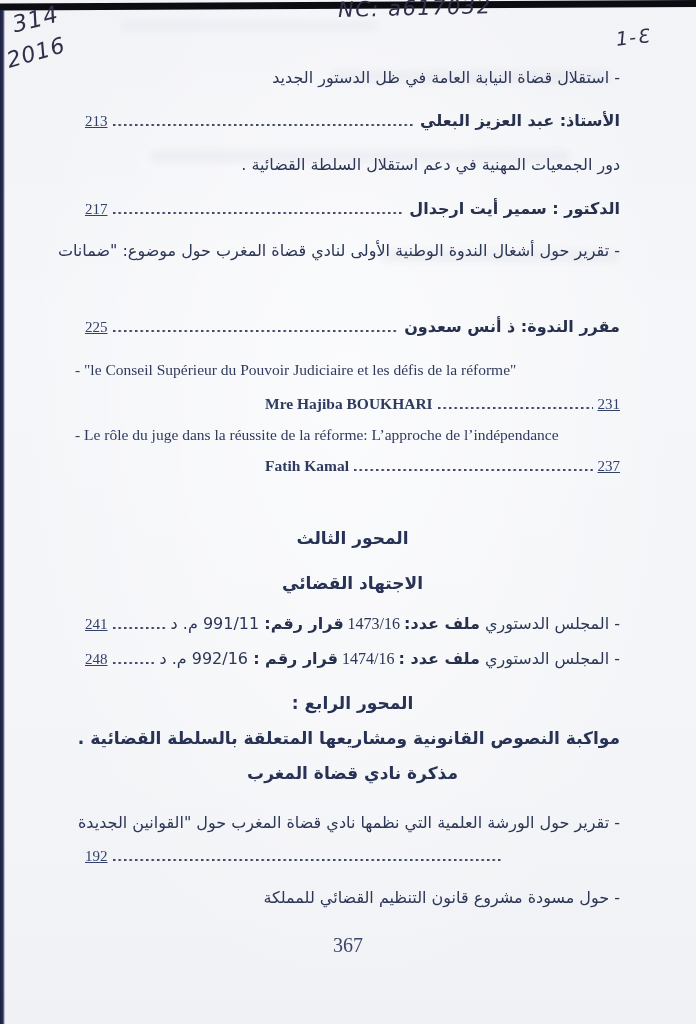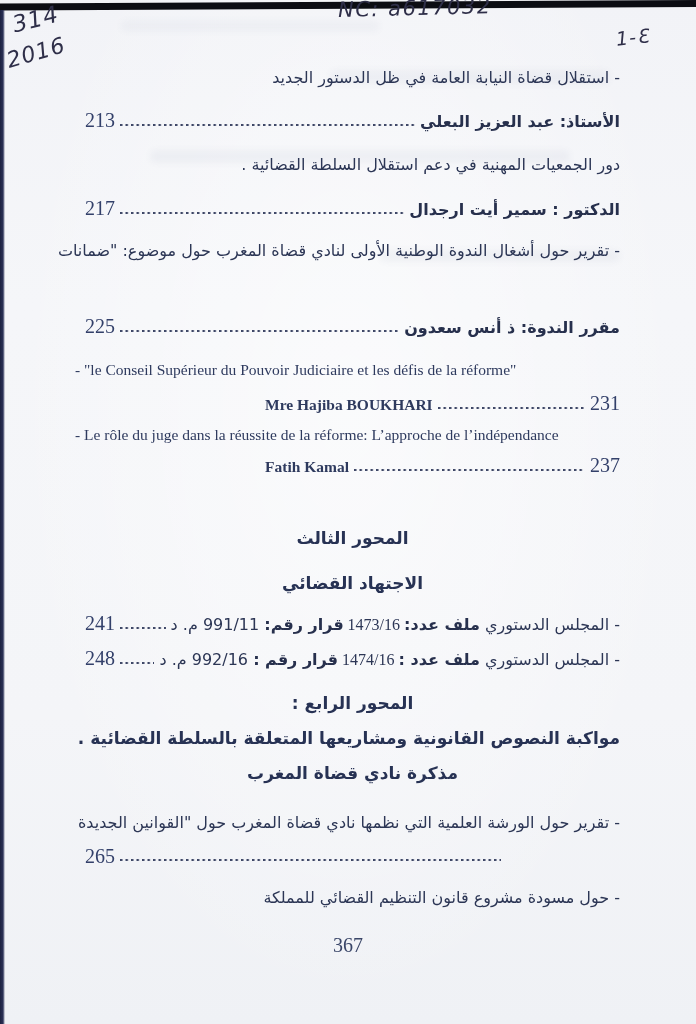--- a/index.html
+++ b/index.html
@@ -53,21 +53,21 @@
   .ar-b{font-weight:bold;color:#27304d;}
   .fr{direction:ltr;text-align:left;font-family:"Liberation Serif",serif;font-size:15.5px;color:#2e3a5e;}
   .fr-b{font-weight:bold;}
   .hdr{font-weight:bold;font-size:17px;text-align:center;color:#273254;}
   .leader{display:flex;align-items:baseline;}
   .dots{
     flex:1;height:5px;align-self:flex-end;margin:0 5px 5px 5px;
     background-image:radial-gradient(circle at 1.2px 2px,#3c4565 1.05px,rgba(0,0,0,0) 1.5px);
     background-size:5.5px 5px;background-repeat:repeat-x;background-position:left bottom;
   }
-  .pg{font-family:"Liberation Serif",serif;font-size:20px;color:#33406a;}
+  .pg{font-family:"Liberation Serif",serif;font-size:15px;color:#33406a;text-decoration:underline;}
   .num{font-family:"Liberation Serif",serif;}
 
   
   .y1{top:66px;}   .y2{top:109px;}  .y3{top:153px;}  .y4{top:197px;}
   .y5{top:239px;}  .y6{top:273px;right:165px;}  .y7{top:315px;}
   .y8{top:358px;left:-10px;} .y9{top:392px;padding-left:180px;}
   .y10{top:423px;left:-10px;} .y11{top:454px;padding-left:180px;}
   .y12{top:527px;} .y13{top:572px;}
   .y14{top:612px;} .y15{top:647px;}
   .y16{top:692px;} .y17{top:727px;} .y18{top:762px;}
@@ -153,21 +153,21 @@
     </div>
 
     <div class="row ar hdr y16">المحور الرابع :</div>
     <div class="row ar hdr y17">مواكبة النصوص القانونية ومشاريعها المتعلقة بالسلطة القضائية .</div>
     <div class="row ar hdr y18">مذكرة نادي قضاة المغرب</div>
 
     <div class="row ar y19">- تقرير حول الورشة العلمية التي نظمها نادي قضاة المغرب حول "القوانين الجديدة</div>
 
     <div class="row ar leader y20" dir="rtl">
       <span class="dots"></span>
-      <span class="pg">265</span>
+      <span class="pg">192</span>
     </div>
 
     <div class="row ar y21">- حول مسودة مشروع قانون التنظيم القضائي للمملكة</div>
 
   </div>
 
   <div class="pagenum">367</div>
 
 </div>
 

